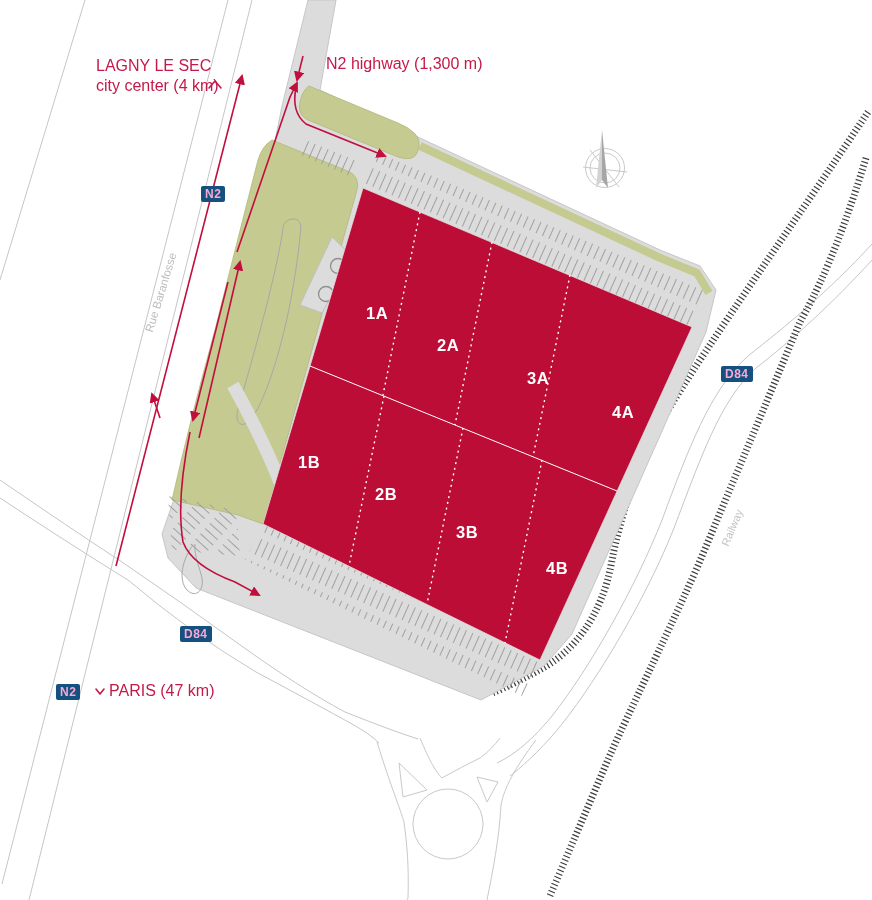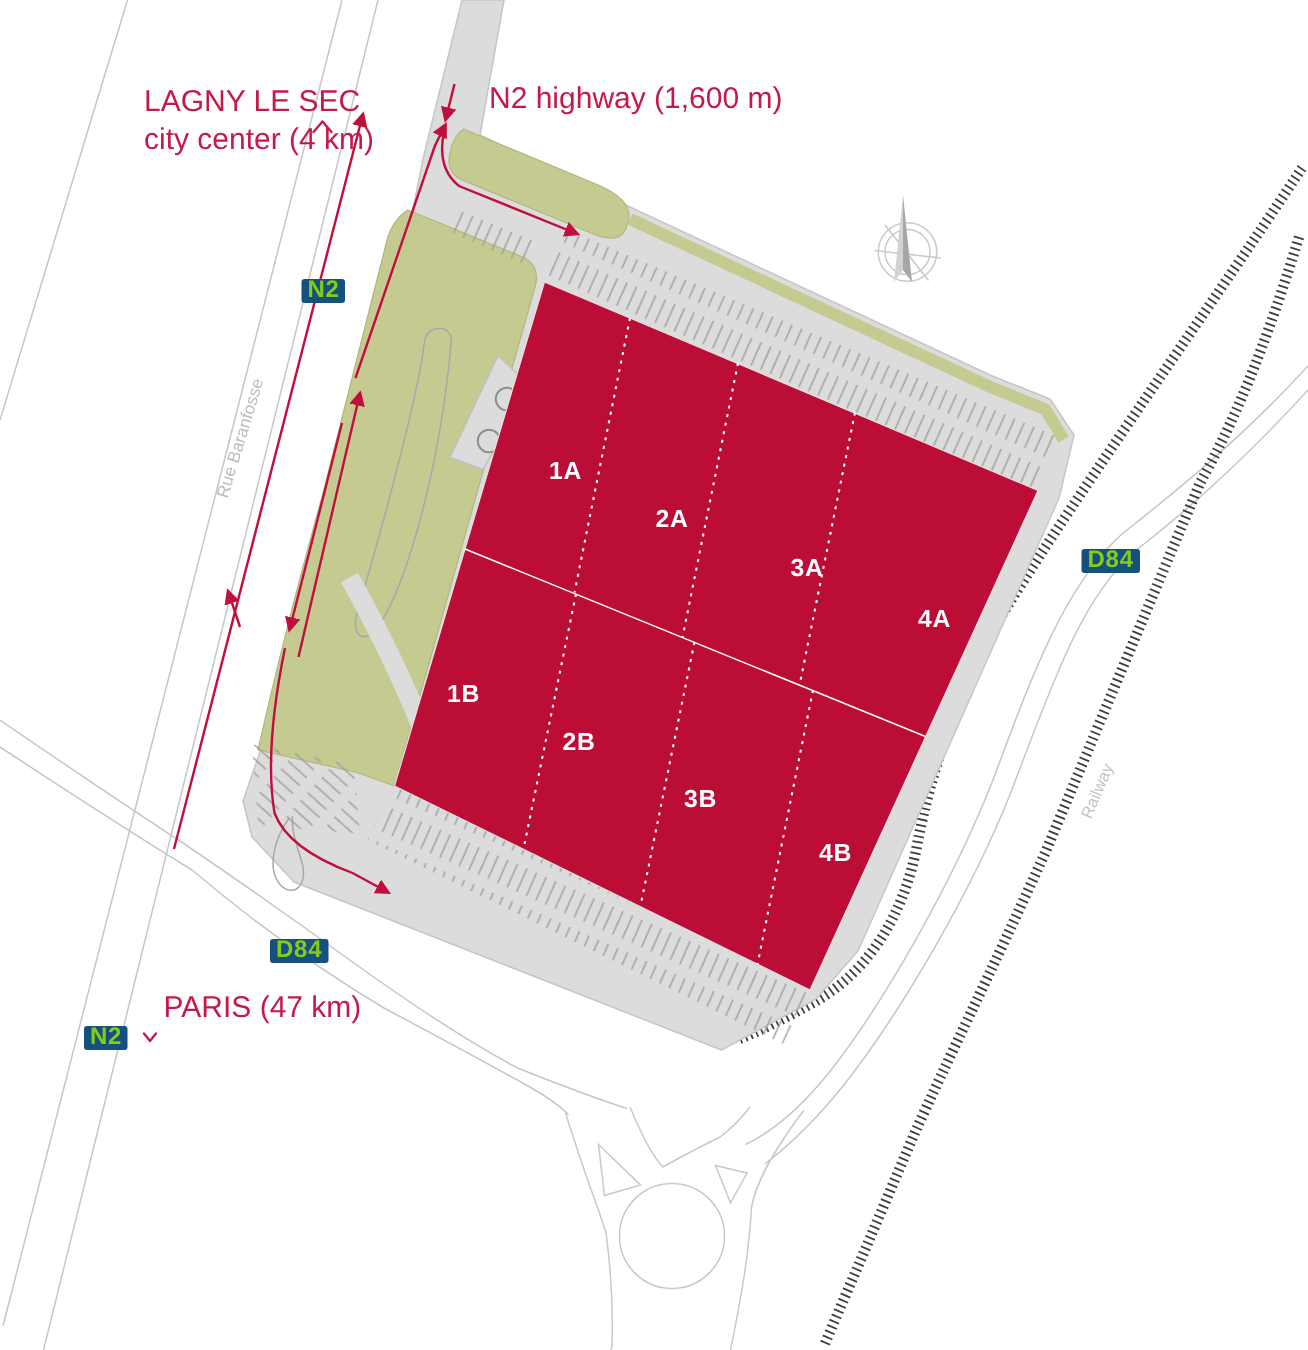--- a/index.html
+++ b/index.html
@@ -1,21 +1,21 @@
 <!DOCTYPE html>
 <html><head>
 <meta charset="utf-8">
 <style>
   html,body{margin:0;padding:0;background:#fff;}
   #stage{position:relative;width:872px;height:900px;background:#ffffff;overflow:hidden;
          font-family:"Liberation Sans",sans-serif;}
   #mapsvg{position:absolute;left:0;top:0;}
-  .maplabel{position:absolute;color:#c41a4a;font-size:20px;line-height:1.25;white-space:nowrap;}
+  .maplabel{position:absolute;color:#c41a4a;font-size:16px;line-height:1.25;white-space:nowrap;}
   .graylabel{position:absolute;color:#bcbcbc;font-size:11.5px;white-space:nowrap;}
-  .badge{position:absolute;background:#15507e;color:#84cc16;font-weight:bold;font-size:16px;
+  .badge{position:absolute;background:#15507e;color:#f9a8d4;font-weight:bold;font-size:12px;
          line-height:14px;padding:1px 4px;border-radius:2px;letter-spacing:0.5px;}
   .rot{transform-origin:0 0;}
   .unit-text{font-family:"Liberation Sans",sans-serif;font-size:16.5px;font-weight:bold;fill:#ffffff;
              text-anchor:middle;letter-spacing:0.5px;}
 </style>
 </head>
 <body>
 
 <div id="stage">
 
@@ -131,23 +131,23 @@
     <polyline points="209,88 215,81 221,88"></polyline>
     <polyline points="96,689 100,694 104,689"></polyline>
   </g>
 </svg>
 
 <div class="maplabel" style="left:96px;top:56px;">
   <div>LAGNY LE SEC</div>
   <div>city center (4 km)</div>
 </div>
 
-<div class="maplabel" style="left:326px;top:54px;">N2 highway (1,600 m)</div>
+<div class="maplabel" style="left:326px;top:54px;">N2 highway (1,300 m)</div>
 
-<div class="maplabel" style="left:109px;top:660px;">PARIS (47 km)</div>
+<div class="maplabel" style="left:109px;top:681px;">PARIS (47 km)</div>
 
 <div class="graylabel rot" style="left:143px;top:330px;transform:rotate(-73deg);">Rue Baranfosse</div>
 
 <div class="graylabel rot" style="left:719px;top:543px;transform:rotate(-67deg);font-size:11px;color:#c3c3c3;">Railway</div>
 
 <div class="badge" style="left:201px;top:186px;">N2</div>
 <div class="badge" style="left:721px;top:366px;">D84</div>
 <div class="badge" style="left:180px;top:626px;">D84</div>
 <div class="badge" style="left:56px;top:684px;">N2</div>
 

